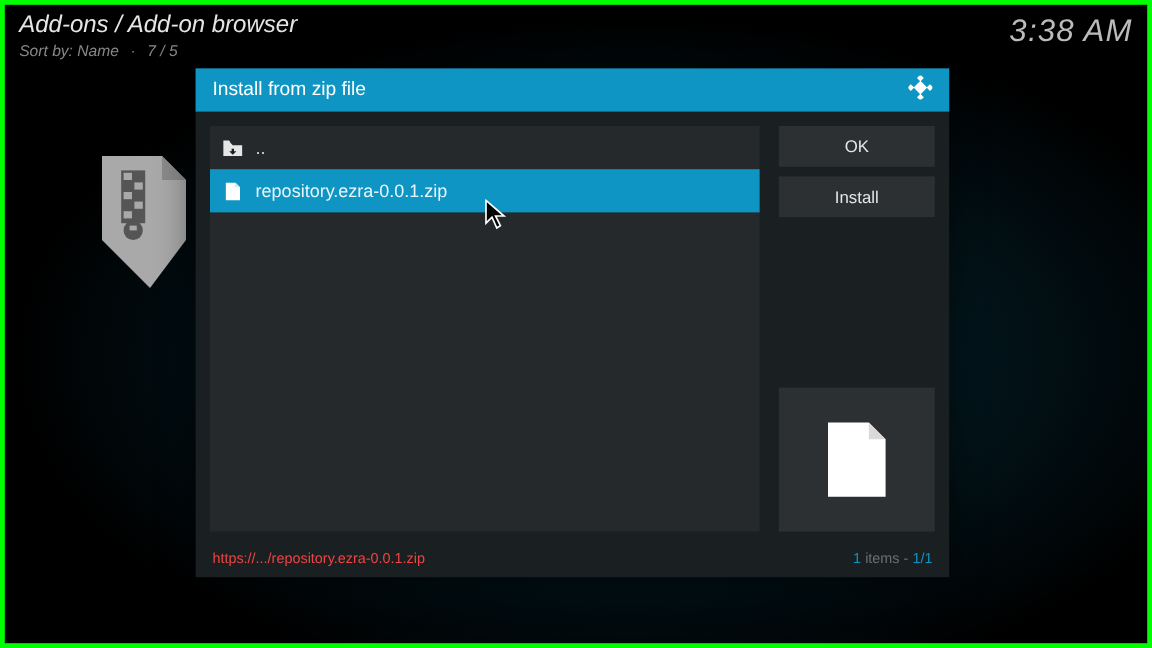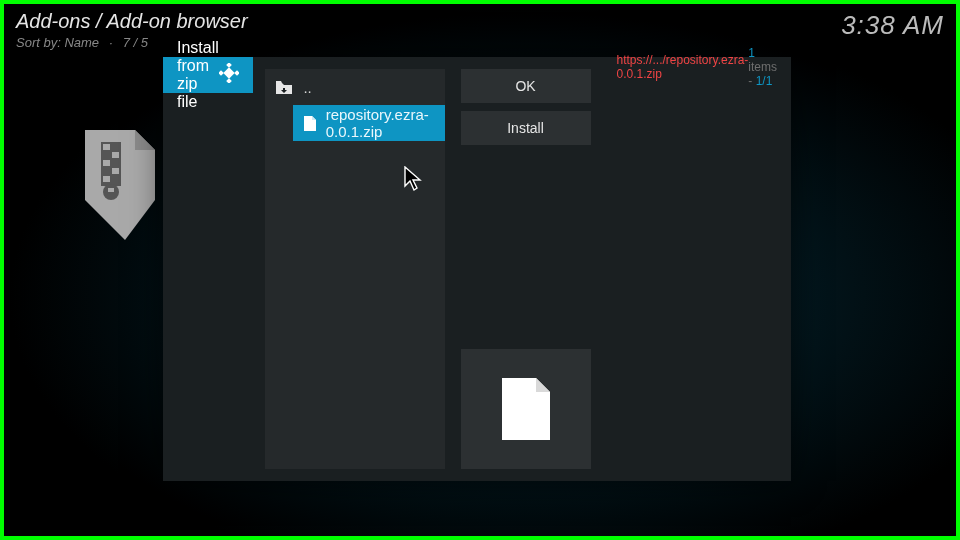--- a/index.html
+++ b/index.html
@@ -41,21 +41,21 @@
     position: absolute;
     left: 75px; top: 130px;
     width: 90px; height: 110px;
   }
   .dialog {
     position: absolute;
     left: 163px; top: 57px;
     width: 628px; height: 424px;
     background: #1a1f21;
     display: flex;
-    flex-direction: row;
+    flex-direction: column;
     box-shadow: 0 0 30px rgba(0,0,0,0.6);
   }
   .dialog-title {
     background: #0e95c3;
     color: #fff;
     height: 36px;
     display: flex;
     align-items: center;
     justify-content: space-between;
     padding: 0 14px;
@@ -85,21 +85,20 @@
     align-items: center;
     padding: 0 10px;
     gap: 10px;
     color: #d6d6d6;
     font-size: 15px;
     cursor: pointer;
   }
   .list-row.selected {
     background: #0e95c3;
     color: #e9f7fc;
-    margin-left: 28px;
   }
   .row-icon { width: 18px; display:flex; align-items:center; justify-content:center; }
   .side-col {
     width: 130px;
     display: flex;
     flex-direction: column;
     gap: 8px;
     justify-content: center;
   }
   .dlg-btn {

